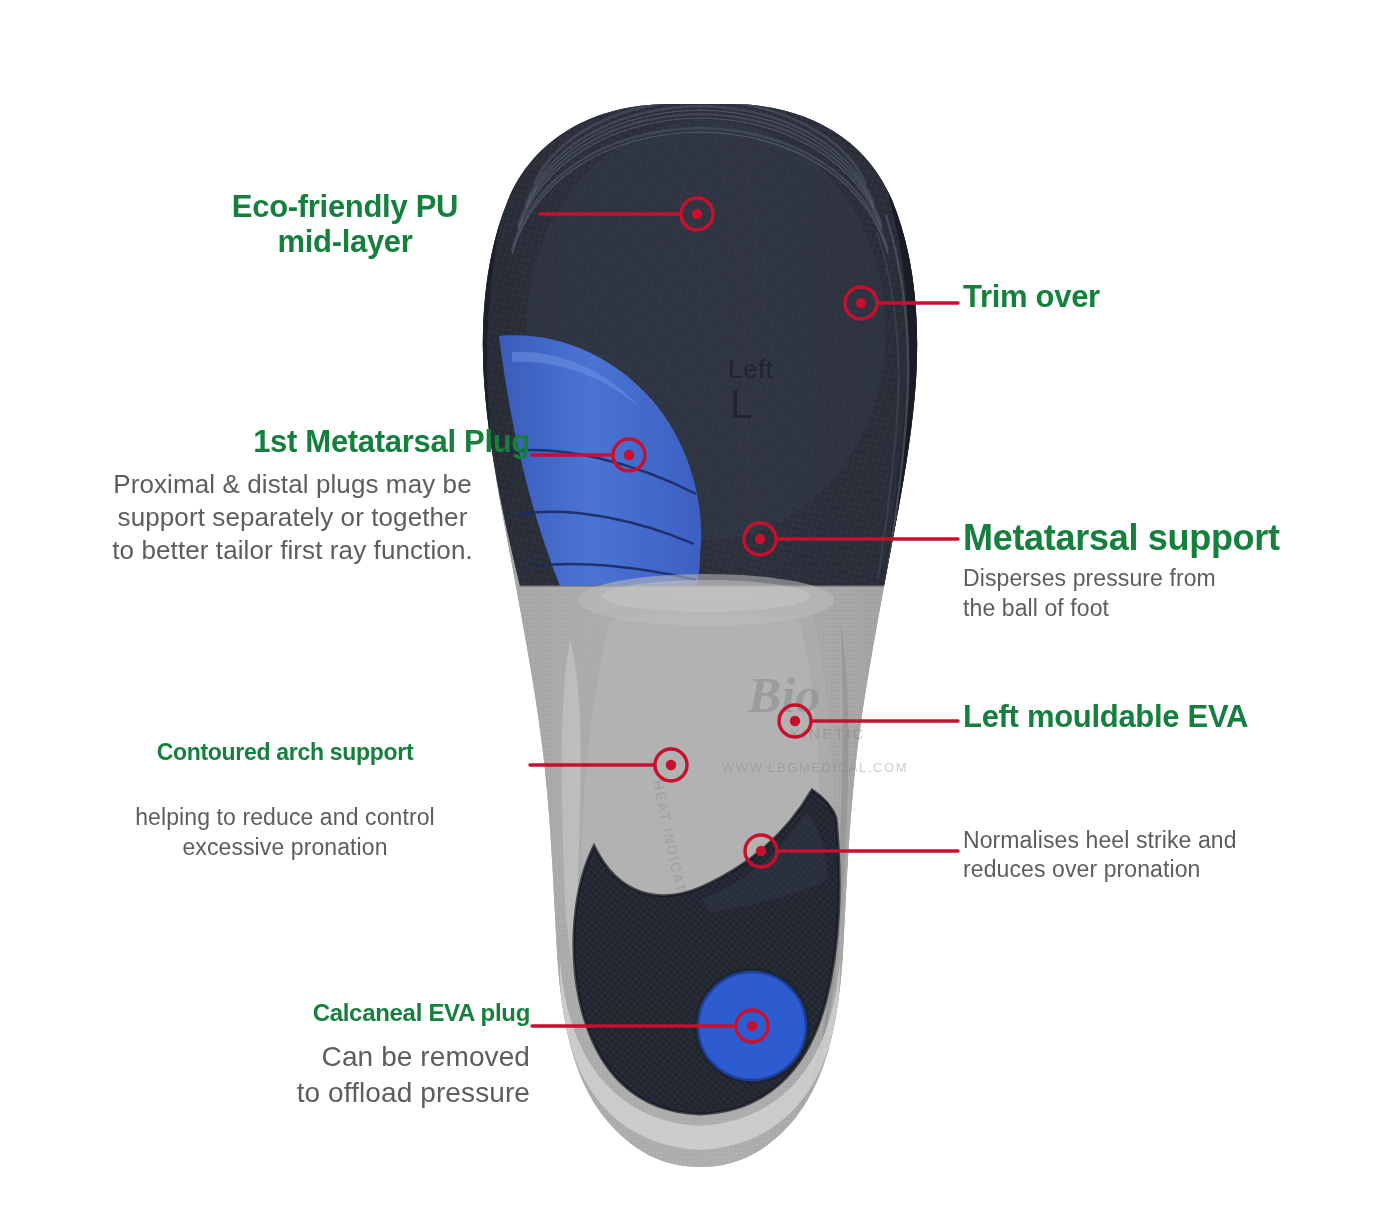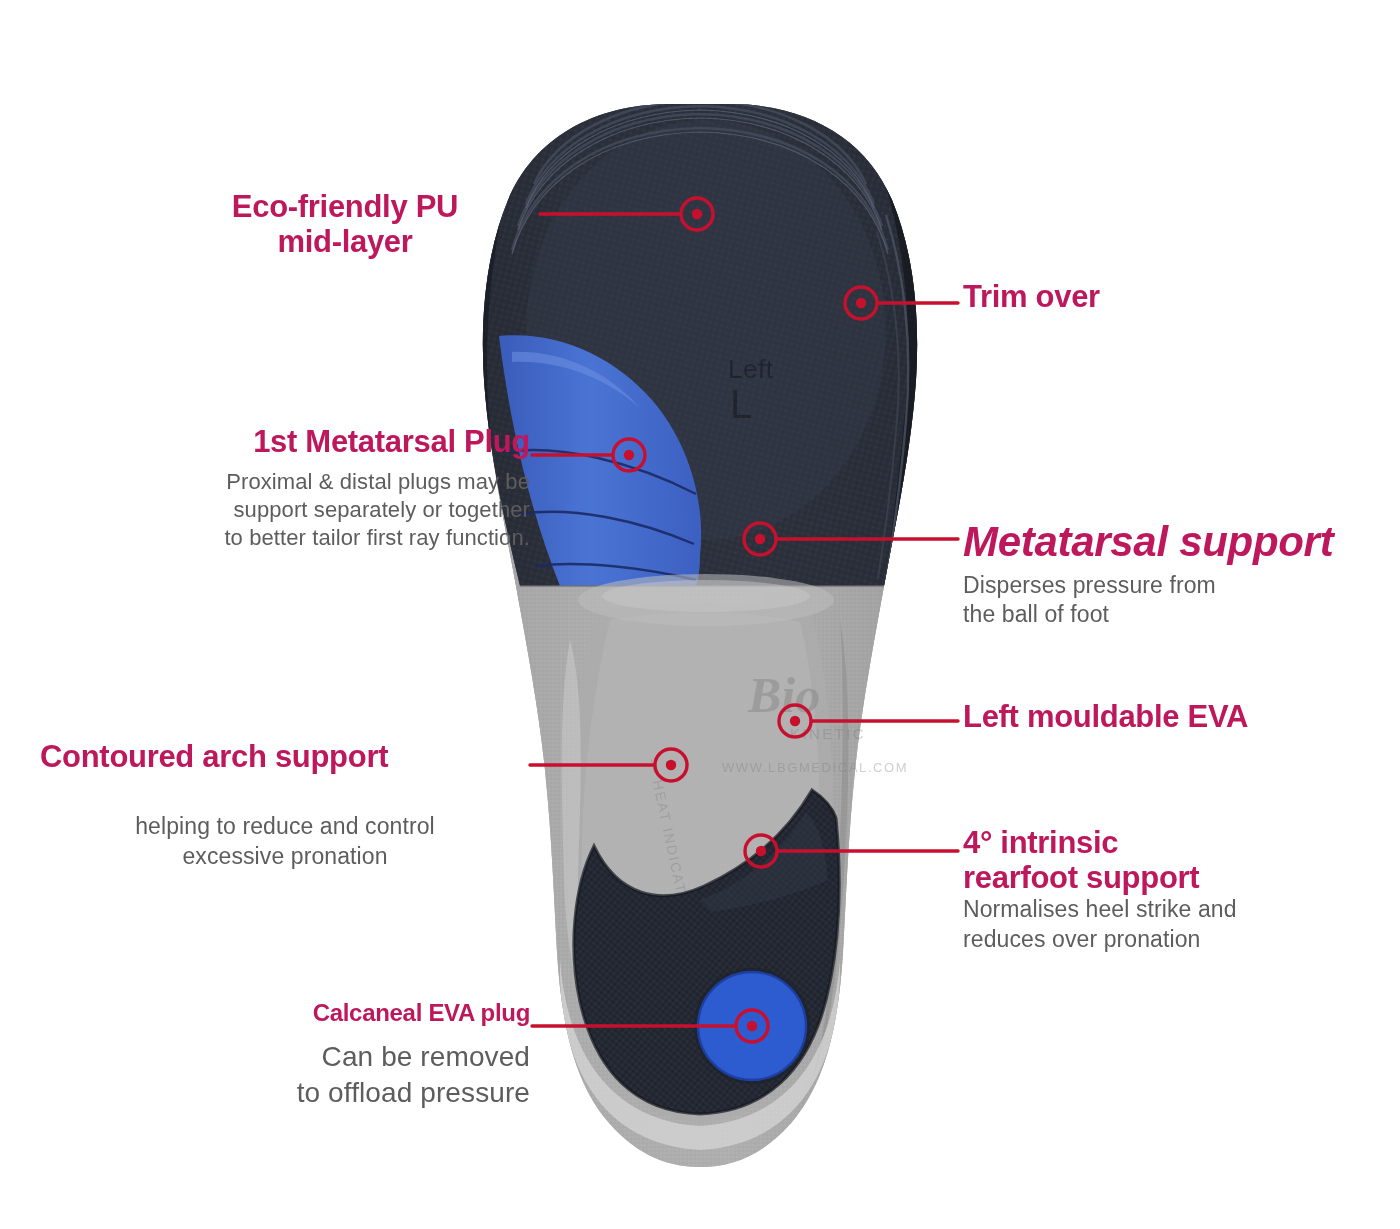--- a/index.html
+++ b/index.html
@@ -26,21 +26,21 @@
     width: 1400px;
     height: 1229px;
   }
 
   
   .callout {
     position: absolute;
   }
   .callout .title {
     font-weight: 700;
-    color: #be185d;
+    color: #15803d;
     line-height: 1.12;
     letter-spacing: -0.3px;
     margin: 0;
   }
   .callout .desc {
     font-weight: 400;
     color: #5d5d5d;
     line-height: 1.28;
     letter-spacing: 0.1px;
     margin: 0;
@@ -51,31 +51,31 @@
 
   
   #co-pu        { left: 150px; top: 190px;  width: 390px; }
   #co-pu .title { font-size: 31px; text-align: center; }
 
   #co-trim        { left: 963px; top: 280px; width: 400px; }
   #co-trim .title { font-size: 31px; }
 
   #co-met1        { left: 55px;  top: 425px; width: 475px; }
   #co-met1 .title { font-size: 31px; }
-  #co-met1 .desc  { font-size: 22px; text-align: right; margin-top: 8px; }
+  #co-met1 .desc  { font-size: 26px; text-align: center; margin-top: 8px; }
 
   #co-metsup        { left: 963px; top: 518px; width: 400px; }
-  #co-metsup .title { font-size: 42px; font-style: italic; }
+  #co-metsup .title { font-size: 36px; }
   #co-metsup .desc  { font-size: 23px; margin-top: 6px; }
 
   #co-eva        { left: 963px; top: 700px; width: 420px; }
   #co-eva .title { font-size: 31px; }
 
   #co-arch        { left: 40px;  top: 740px; width: 490px; }
-  #co-arch .title { font-size: 31px; text-align: left; }
+  #co-arch .title { font-size: 23px; text-align: center; }
   #co-arch .desc  { font-size: 23px; text-align: center; margin-top: 8px; }
 
   #co-rear        { left: 963px; top: 826px; width: 400px; }
   #co-rear .title { font-size: 31px; }
   #co-rear .desc  { font-size: 23px; }
 
   #co-calc        { left: 120px; top: 1000px; width: 410px; }
   #co-calc .title { font-size: 24px; text-align: right; }
   #co-calc .desc  { font-size: 28px; text-align: right; margin-top: 12px; }
 </style>
@@ -374,21 +374,20 @@
   <div class="callout right" id="co-eva">
     <div class="title">Left mouldable EVA</div>
   </div>
 
   <div class="callout left" id="co-arch">
     <div class="title">Contoured arch support</div>
     <div class="desc"><br><span>helping to reduce and control</span><br><span>excessive pronation</span></div>
   </div>
 
   <div class="callout right" id="co-rear">
-    <div class="title"><span>4° intrinsic</span><br><span>rearfoot support</span></div>
     <div class="desc"><span>Normalises heel strike and</span><br><span>reduces over pronation</span></div>
   </div>
 
   <div class="callout left" id="co-calc">
     <div class="title">Calcaneal EVA plug</div>
     <div class="desc"><span>Can be removed</span><br><span>to offload pressure</span></div>
   </div>
 
 </div>
 

